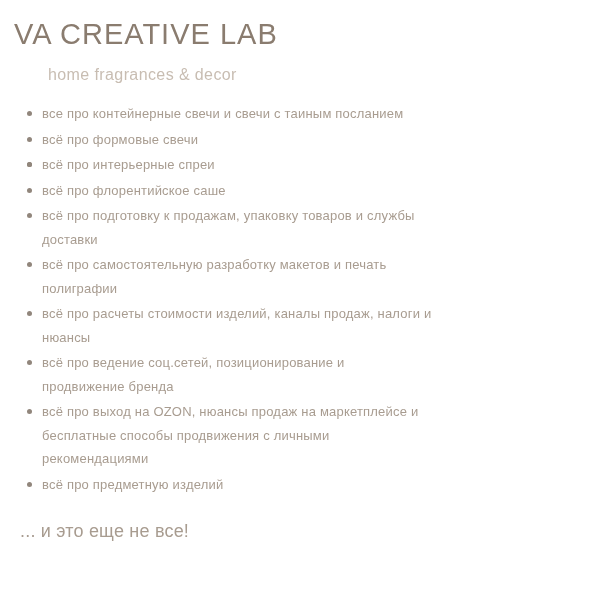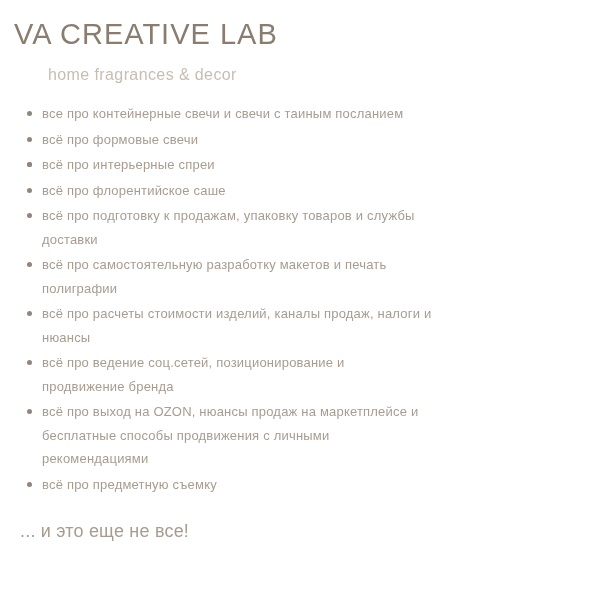--- a/index.html
+++ b/index.html
@@ -85,18 +85,18 @@
 доставки</span></li>
     <li><span class="bullet"></span><span>всё про самостоятельную разработку макетов и печать
 полиграфии</span></li>
     <li><span class="bullet"></span><span>всё про расчеты стоимости изделий, каналы продаж, налоги и
 нюансы</span></li>
     <li><span class="bullet"></span><span>всё про ведение соц.сетей, позиционирование и
 продвижение бренда</span></li>
     <li><span class="bullet"></span><span>всё про выход на OZON, нюансы продаж на маркетплейсе и
 бесплатные способы продвижения с личными
 рекомендациями</span></li>
-    <li><span class="bullet"></span><span>всё про предметную съемку</span></li>
+    <li><span class="bullet"></span><span>всё про предметную изделий</span></li>
   </ul>
 
   <p class="closing-line">... и это еще не все!</p>
 
 </div>
 
 </body></html>

